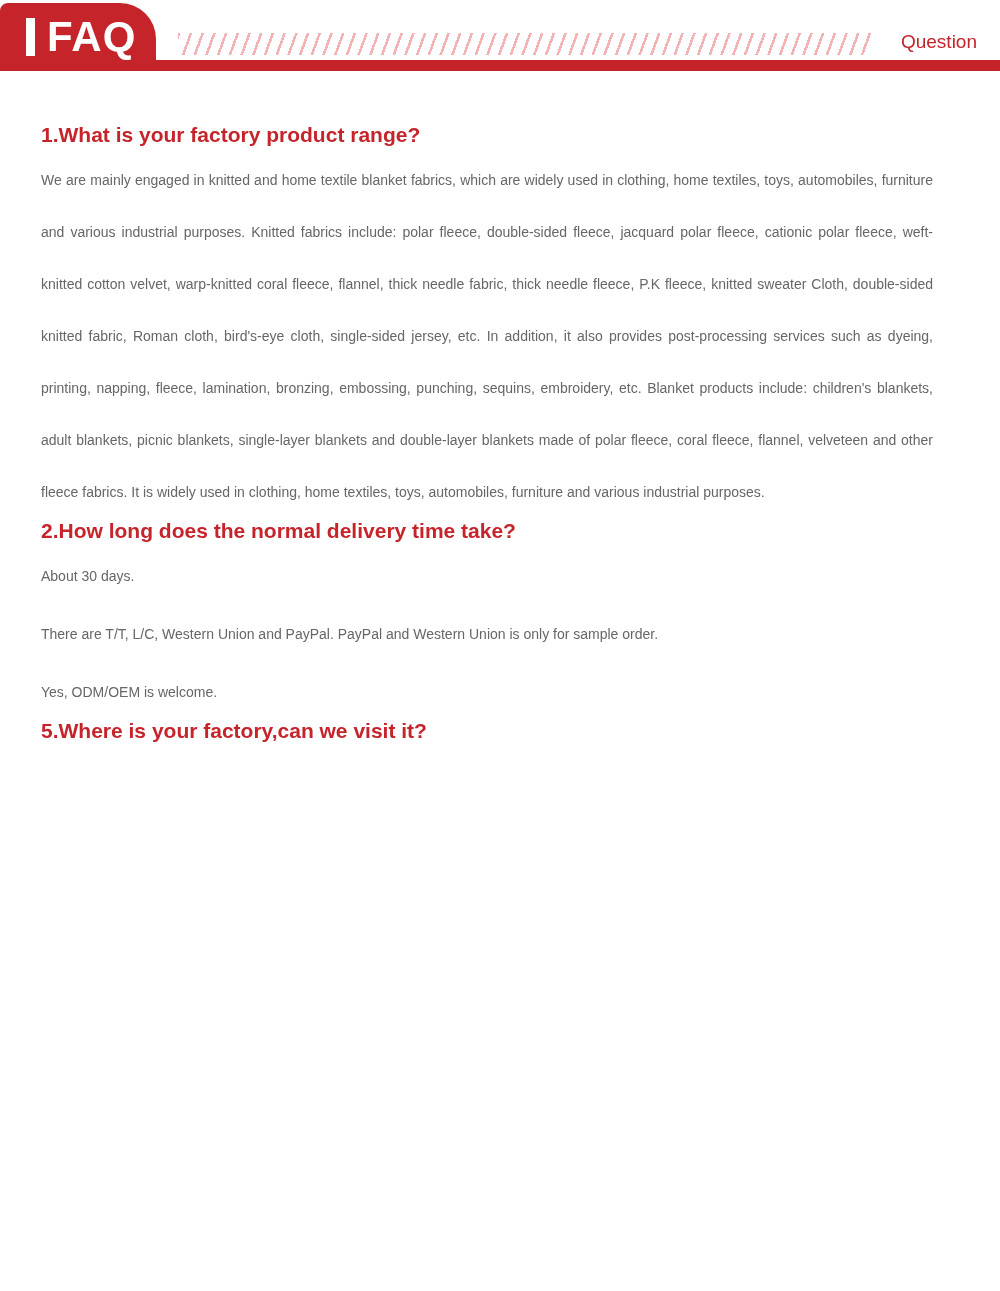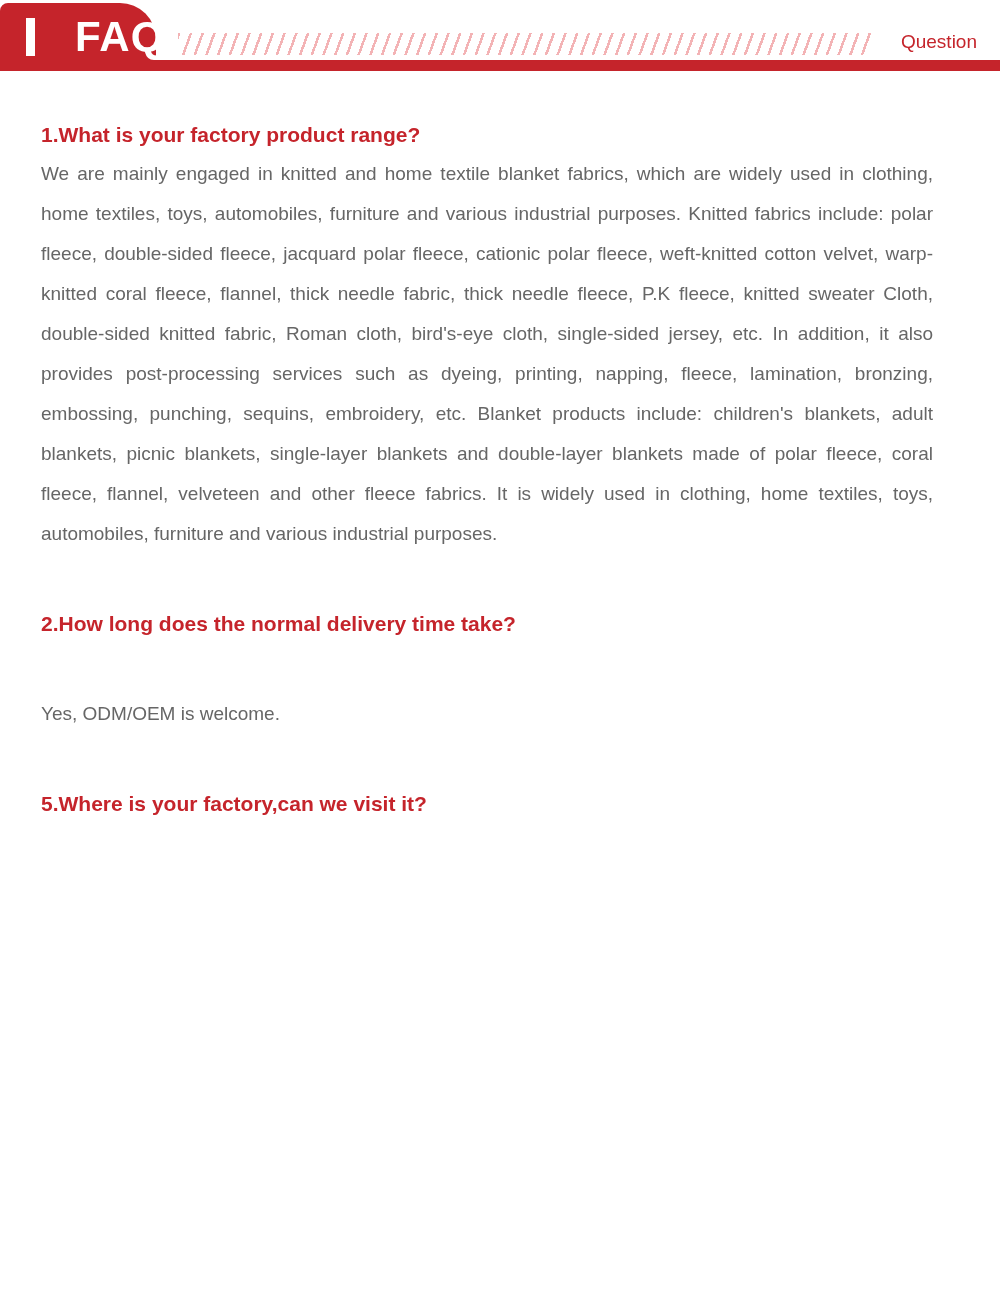--- a/index.html
+++ b/index.html
@@ -48,21 +48,20 @@
   }
   .badge-text {
     position: absolute;
     left: 47px;
     top: 13px;
     color: #ffffff;
     font-size: 42px;
     font-weight: 700;
     line-height: 1;
     letter-spacing: 1px;
-    margin-left: 28px;
   }
   .hatch {
     position: absolute;
     left: 178px;
     top: 33px;
     width: 694px;
     height: 22px;
     background: repeating-linear-gradient(
       110deg,
       var(--pink) 0px,
@@ -78,33 +77,32 @@
     font-size: 19px;
     color: var(--red);
     margin-left: 8px;
   }
 
   
   .content {
     padding: 51px 67px 0 41px;
   }
   .faq-item + .faq-item {
-    margin-top: 57px;
   }
   .question {
     margin: 0;
     font-size: 21px;
     line-height: 26px;
     font-weight: 700;
     color: var(--red);
   }
   .answer {
     margin: 6px 0 0 0;
-    font-size: 19px;
-    line-height: 40px;
+    font-size: 14px;
+    line-height: 52px;
     color: var(--gray);
     text-align: justify;
   }
 </style>
 </head>
 <body>
 
 <div class="page">
   <header class="header">
     <div class="badge">
@@ -117,23 +115,25 @@
   </header>
 
   <main class="content">
   <section class="faq-item">
     <h2 class="question">1.What is your factory product range?</h2>
     <p class="answer">We are mainly engaged in knitted and home textile blanket fabrics, which are widely used in clothing, home textiles, toys, automobiles, furniture and various industrial purposes. Knitted fabrics include: polar fleece, double-sided fleece, jacquard polar fleece, cationic polar fleece, weft-knitted cotton velvet, warp-knitted coral fleece, flannel, thick needle fabric, thick needle fleece, P.K fleece, knitted sweater Cloth, double-sided knitted fabric, Roman cloth, bird's-eye cloth, single-sided jersey, etc. In addition, it also provides post-processing services such as dyeing, printing, napping, fleece, lamination, bronzing, embossing, punching, sequins, embroidery, etc. Blanket products include: children's blankets, adult blankets, picnic blankets, single-layer blankets and double-layer blankets made of polar fleece, coral fleece, flannel, velveteen and other fleece fabrics. It is widely used in clothing, home textiles, toys, automobiles, furniture and various industrial purposes.</p>
   </section>
 
   <section class="faq-item">
     <h2 class="question">2.How long does the normal delivery time take?</h2>
+    <p class="answer">About 30 days.</p>
   </section>
 
   <section class="faq-item">
+    <p class="answer">There are T/T, L/C, Western Union and PayPal. PayPal and Western Union is only for sample order.</p>
   </section>
 
   <section class="faq-item">
     <p class="answer">Yes, ODM/OEM is welcome.</p>
   </section>
 
   <section class="faq-item">
     <h2 class="question">5.Where is your factory,can we visit it?</h2>
   </section>
 </main>

